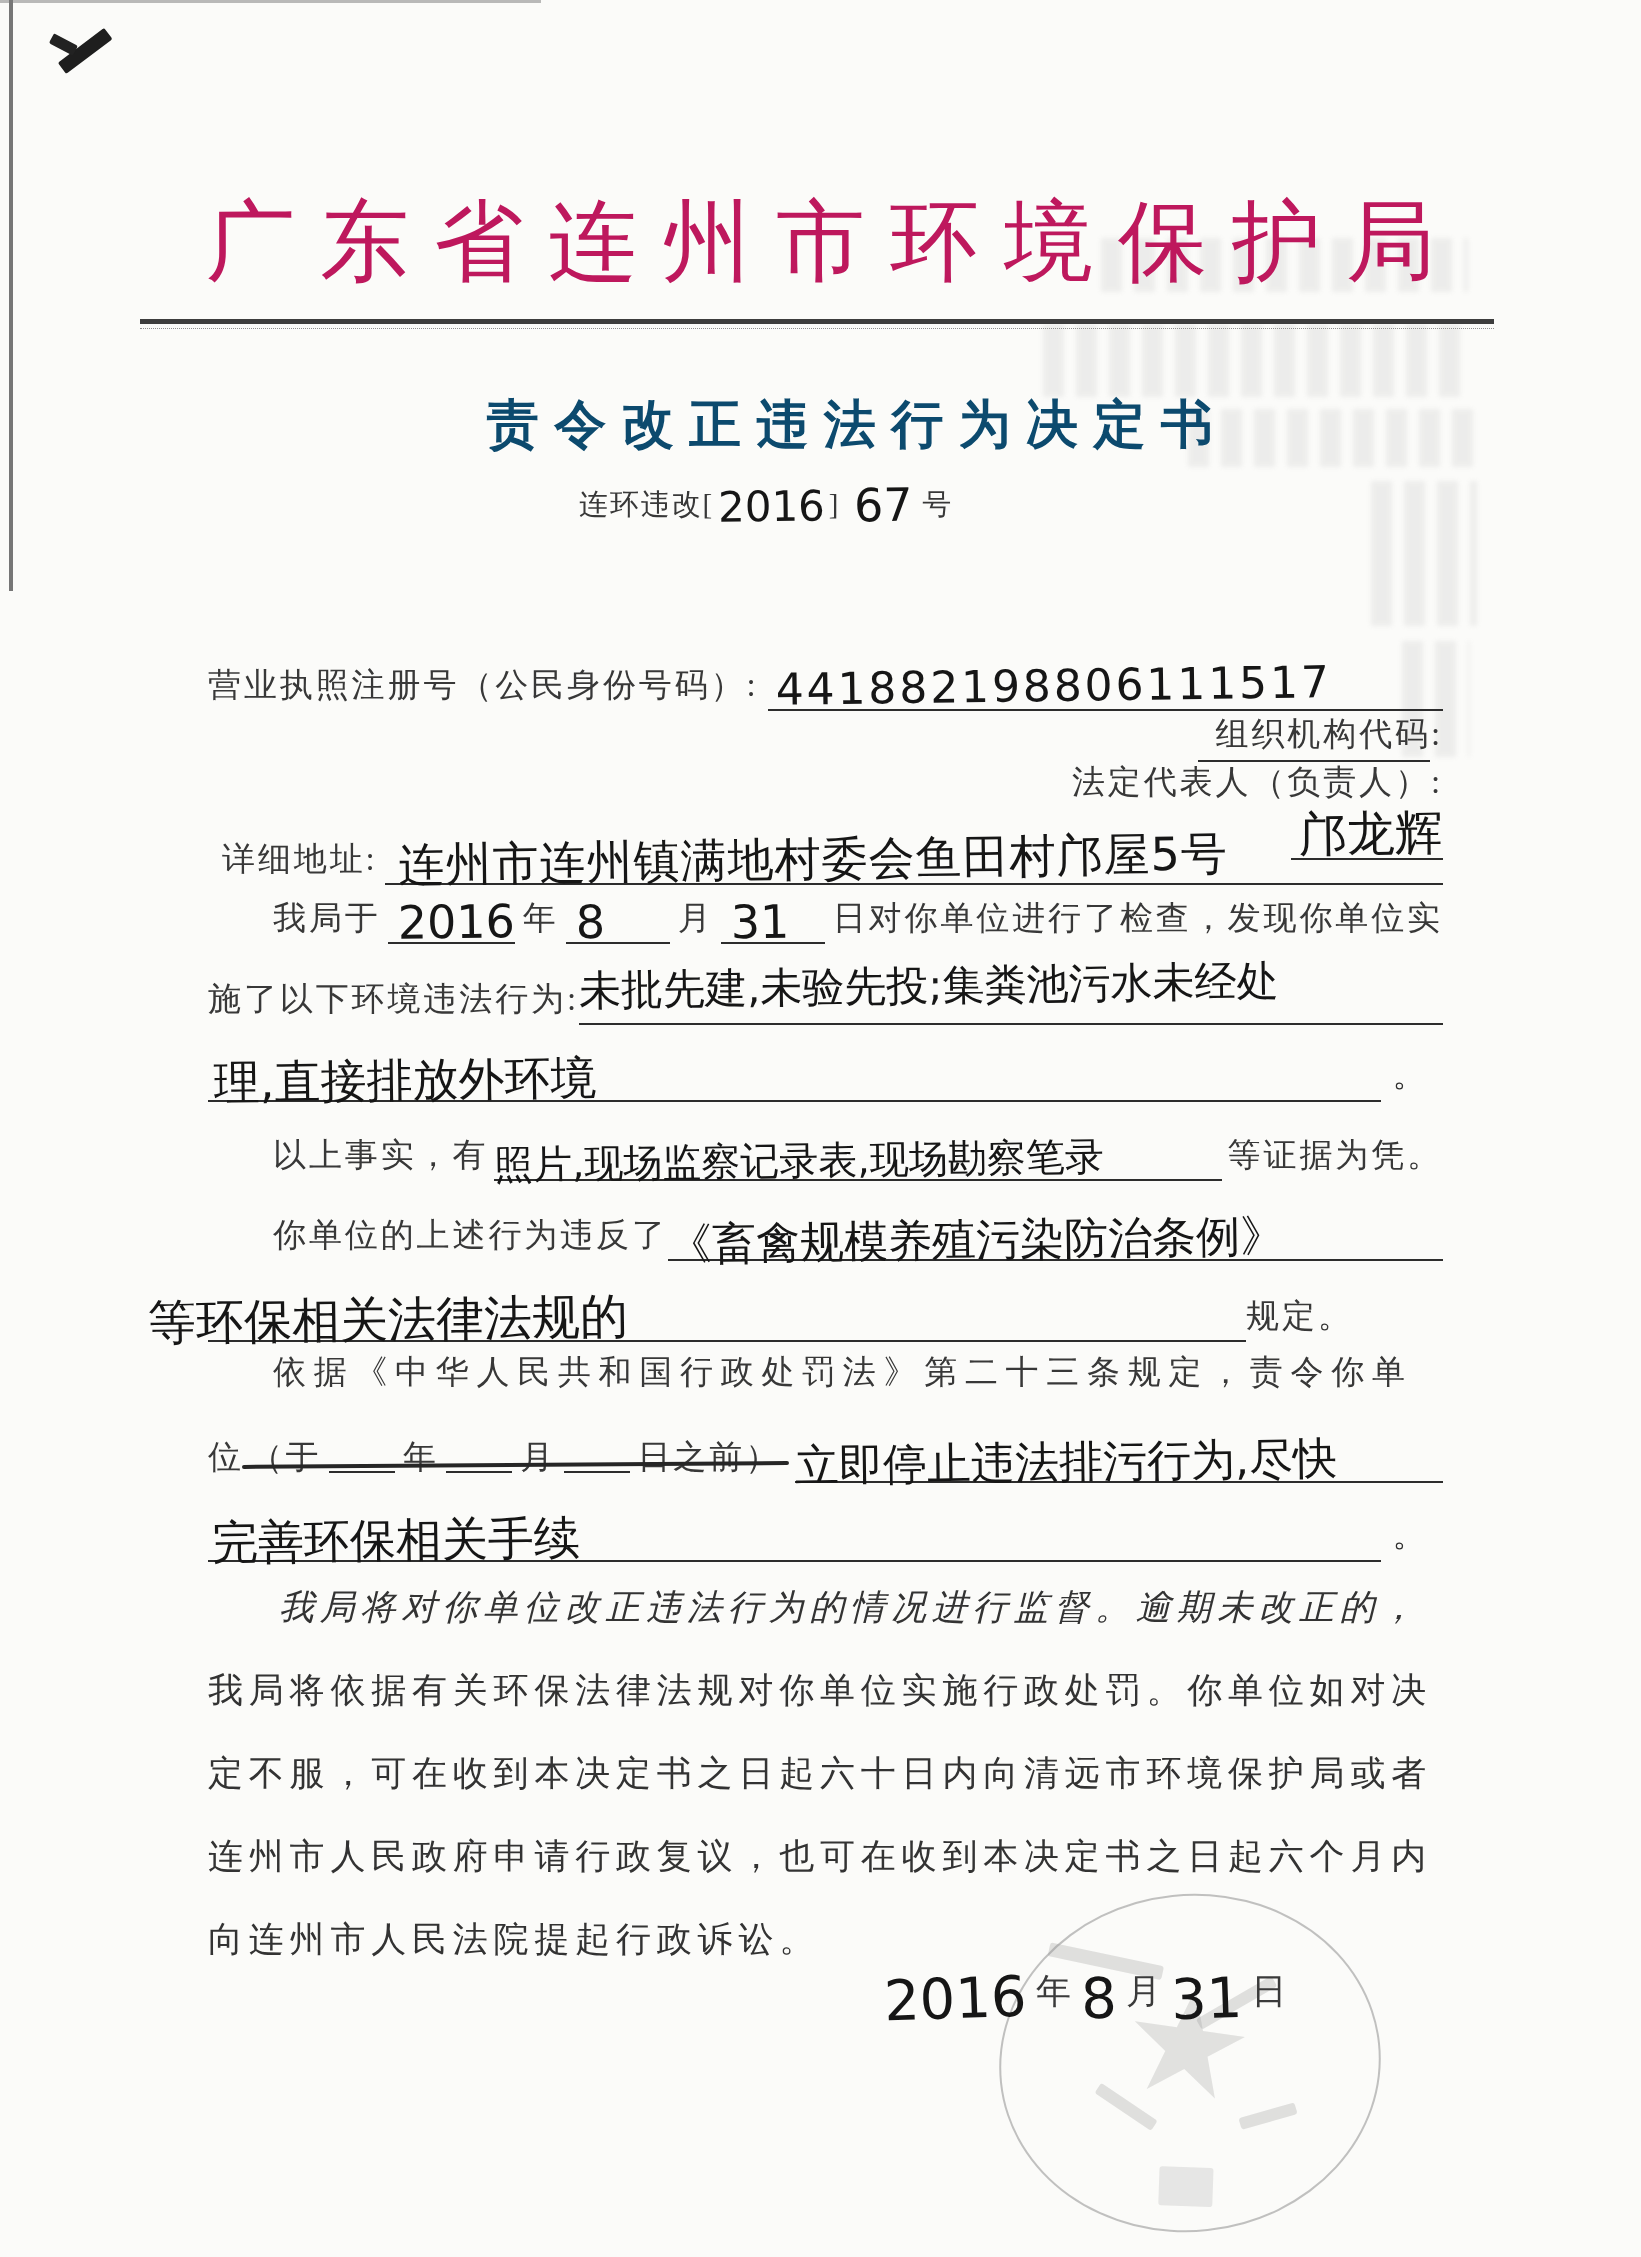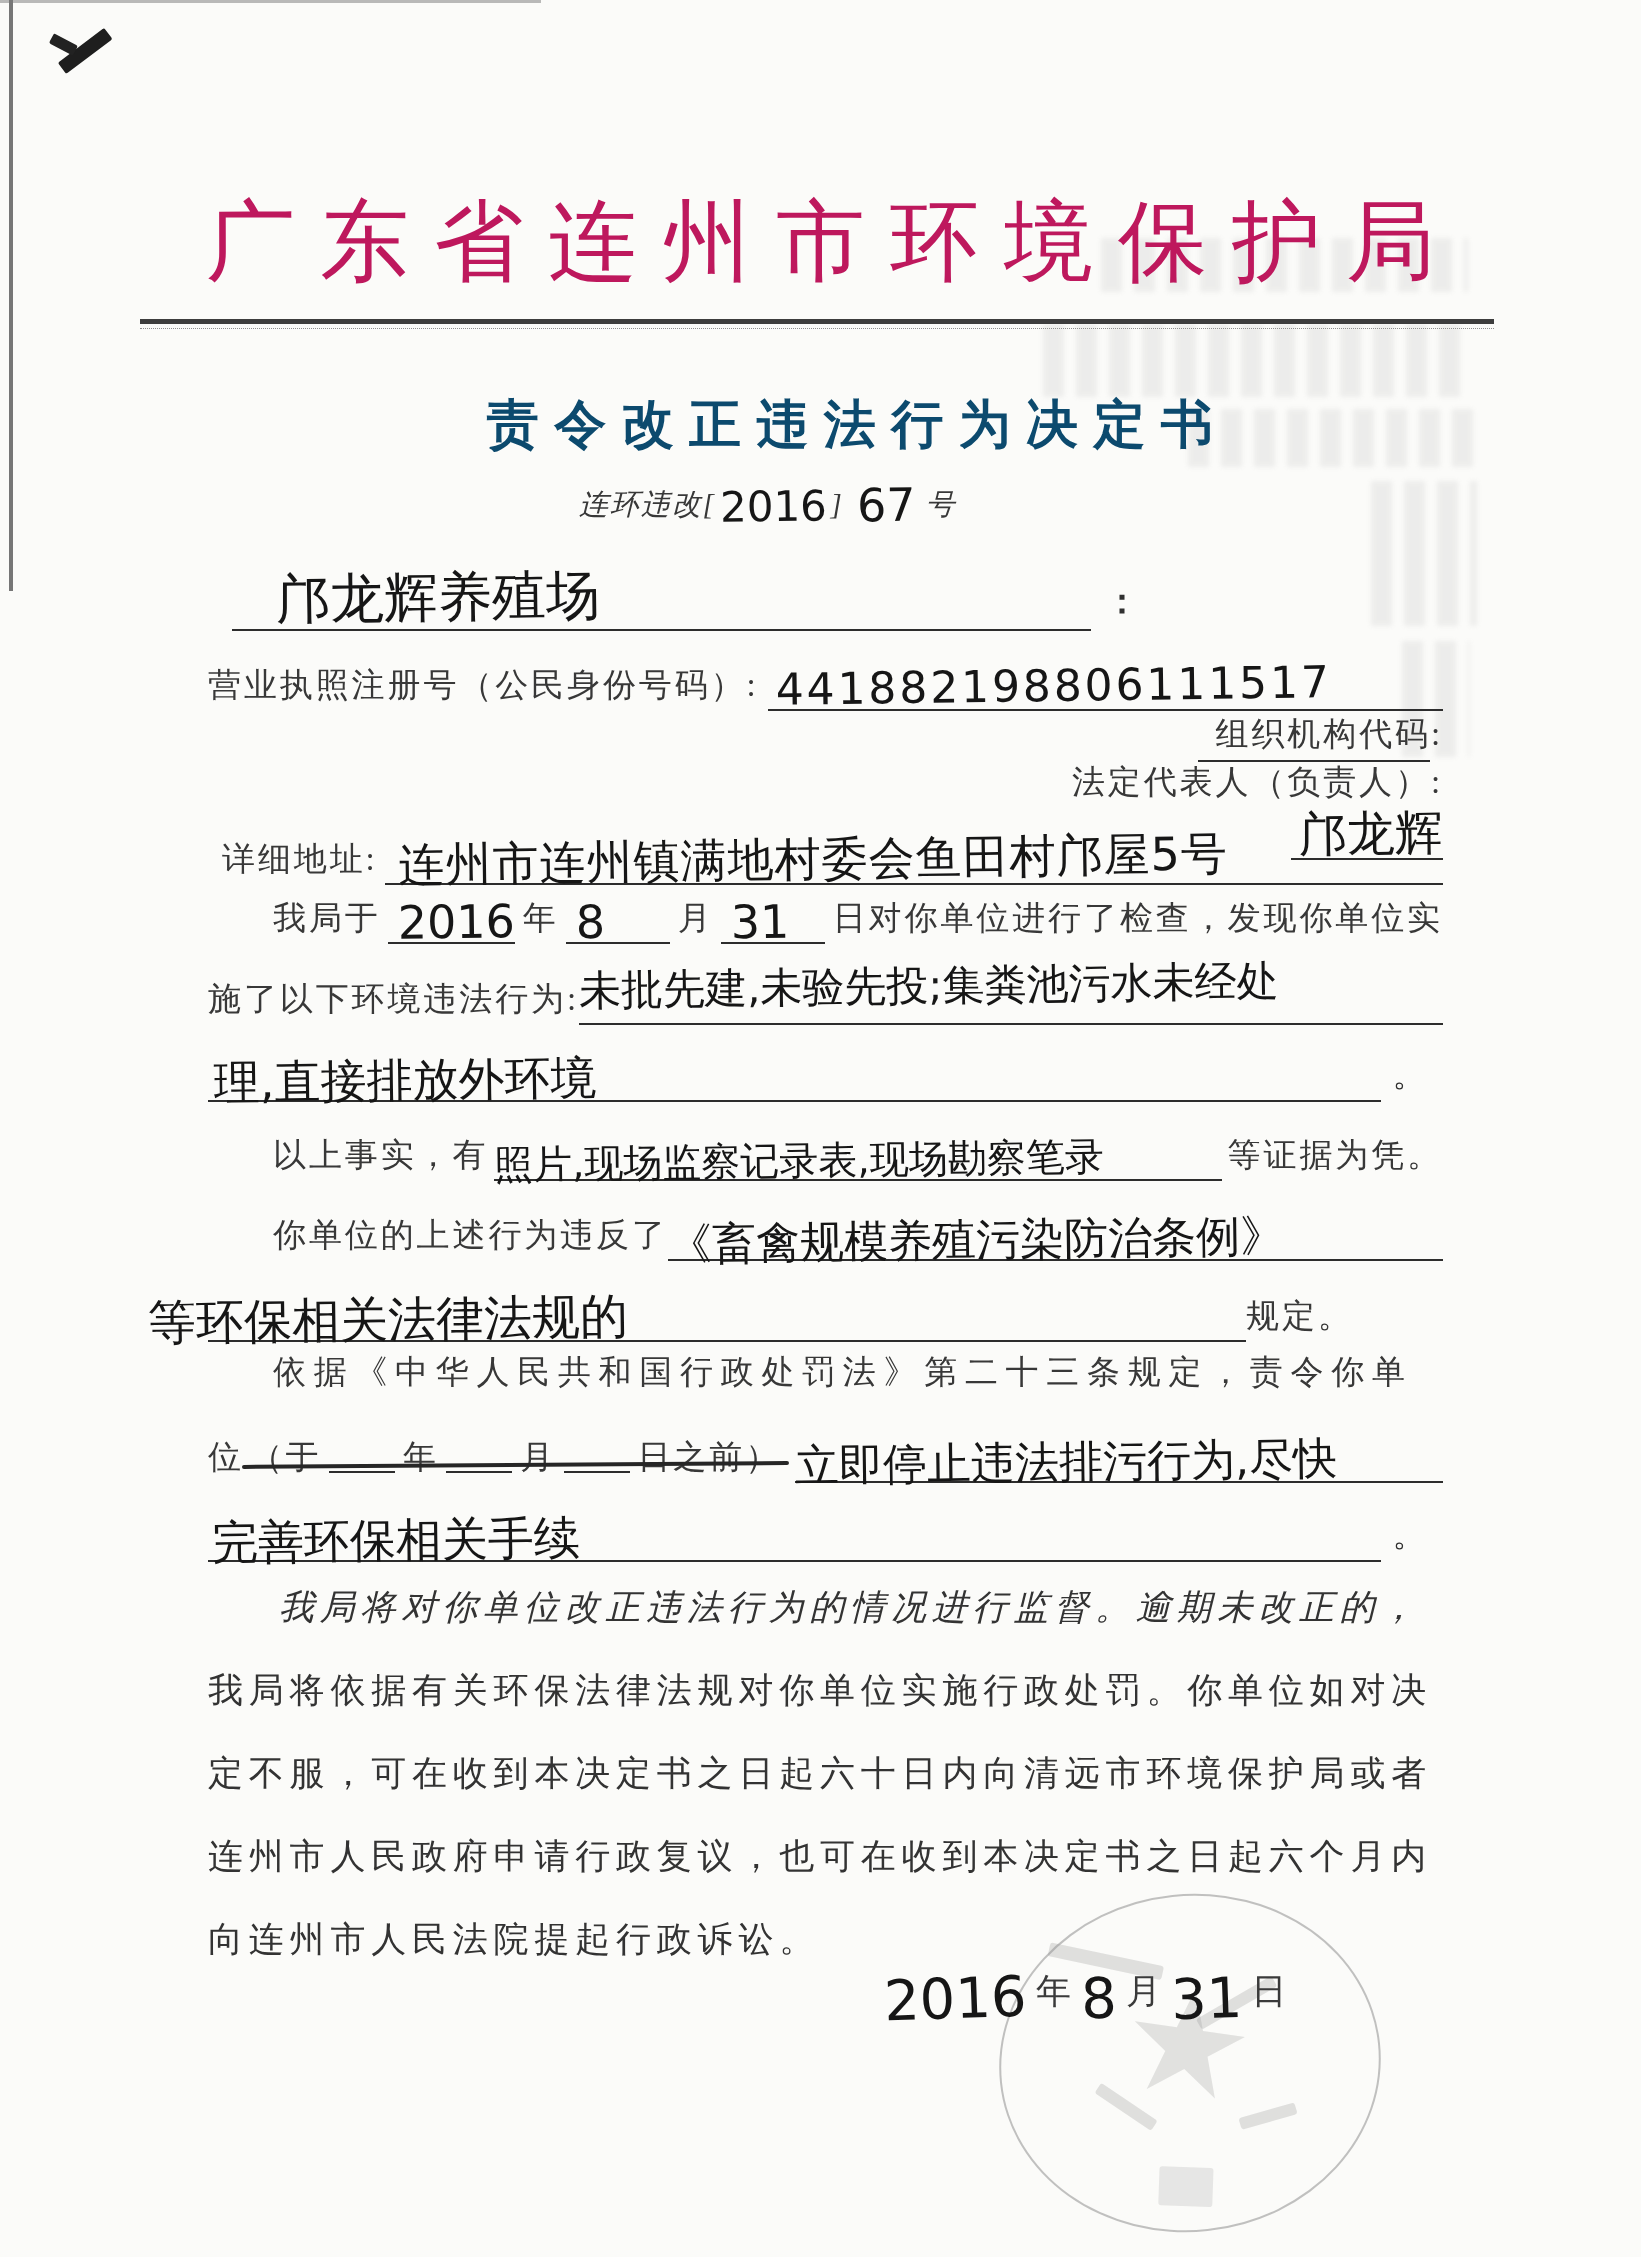--- a/index.html
+++ b/index.html
@@ -13,21 +13,21 @@
   .uf{border-bottom:2.9px solid #2d2d2d;display:flex;align-items:flex-end;overflow:visible;}
   .hw{font-family:"DejaVu Sans", sans-serif;color:#161616;line-height:1.05;white-space:nowrap;transform:rotate(-0.8deg);font-weight:500;}
   
   .agency{position:absolute;top:182px;left:0;right:0;text-align:center;
     font-size:89px;font-weight:normal;letter-spacing:25px;text-indent:25px;color:#be185d;white-space:nowrap;}
   .rule{position:absolute;top:319px;left:140px;width:1354px;height:3.9px;
     border-top:5.8px solid #3d3d3d;border-bottom:1.9px dotted #8f8f8f;}
   .doc-title{position:absolute;top:390px;left:50%;transform:translateX(-45%);
     font-size:52px;font-weight:600;letter-spacing:15.4px;color:#0c4a6e;white-space:nowrap;}
   .docno{top:481px;left:579px;align-items:flex-end;}
-  .docno .printed{font-size:29px;letter-spacing:1.9px;font-style:italic;}
+  .docno .printed{font-size:29px;letter-spacing:1.9px;}
   .hw-year{font-size:42px;margin:0 3.9px -1.9px 3.9px;}
   .hw-serial{font-size:46px;margin:0 9.7px -1.9px 13.5px;}
   
   #recipient{top:548px;left:232px;height:83px;}
   #recipient .uf{width:859px;height:83px;}
   #recipient .hw{font-size:54px;padding-left:44px;margin-bottom:1.9px;}
   .colon{font-size:35px;font-weight:bold;margin-left:13.5px;padding-bottom:5.8px;}
   #license{top:630px;left:208px;right:198px;height:81px;}
   #license .uf{flex:1;margin-left:9.7px;height:81px;}
   #license .hw{font-size:44px;letter-spacing:2.9px;padding-left:7.7px;}
@@ -124,26 +124,20 @@
   <div class="doc-title">责令改正违法行为决定书</div>
 
   <div class="row docno">
     <span class="printed">连环违改[</span>
     <span class="hw hw-year">2016</span>
     <span class="printed">]</span>
     <span class="hw hw-serial">67</span>
     <span class="printed">号</span>
   </div>
 
-  <div class="row" id="recipient">
-    <span class="uf">
-      <span class="hw">邝龙辉养殖场</span>
-    </span>
-    <span class="colon">：</span>
-  </div>
 
   <div class="row" id="license">
     <span class="printed">营业执照注册号（公民身份号码）:</span>
     <span class="uf">
       <span class="hw">441882198806111517</span>
     </span>
   </div>
 
   <div class="row" id="orgrow">
     <span class="printed">组织机构代码:</span>

